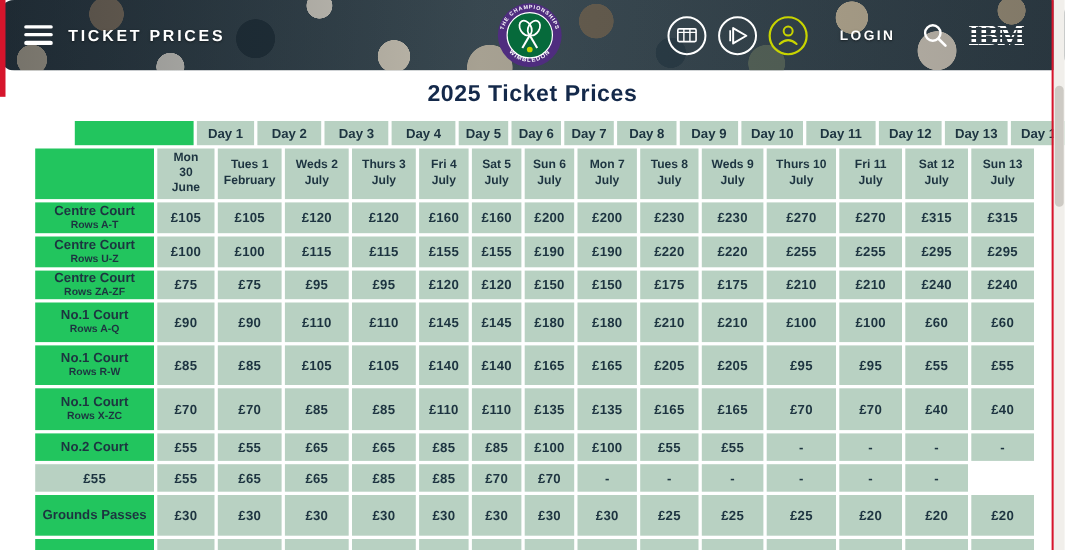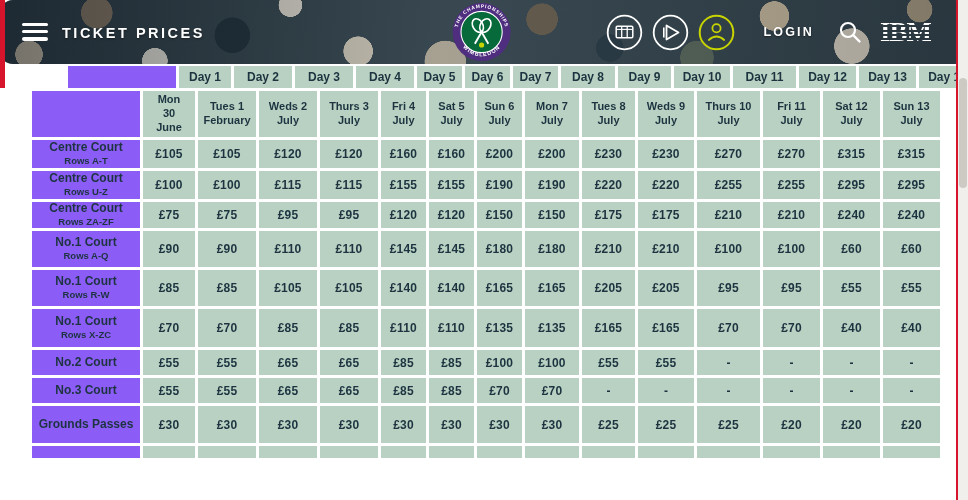--- a/index.html
+++ b/index.html
@@ -61,21 +61,21 @@
   .title-bar { height:44px; display:flex; align-items:center; justify-content:center; background:#fff; }
   .page-title { font-size:21px; font-weight:bold; color:#14294a; letter-spacing:.5px; }
 
   
   .table-wrap { margin:2px 0 0 32px; width:912px; }
   .t-row { display:grid;
     grid-template-columns:108px 52px 58px 58px 58px 45px 45px 45px 54px 53px 56px 63px 57px 57px 57px;
     column-gap:3px; margin-bottom:3px; }
   .cell { display:flex; flex-direction:column; align-items:center; justify-content:center;
     text-align:center; color:#1d3440; }
-  .purple { background:#8b5cf6; }
+  .purple { background:#22c55e; }
   .green  { background:#b8d1c2; }
   .day    { font-size:12px; font-weight:bold; }
   .date   { font-size:11px; font-weight:bold; line-height:1.25; white-space:pre-line; }
   .price  { font-size:12px; font-weight:bold; letter-spacing:.2px; }
   .lab1   { font-size:12px; font-weight:bold; line-height:1.15; }
   .lab2   { font-size:9.5px; font-weight:bold; line-height:1.2; }
 </style>
 </head>
 <body>
 
@@ -137,20 +137,23 @@
       </svg>
       <div class="login">LOGIN</div>
       <svg class="search" viewBox="0 0 24 24">
         <circle cx="10" cy="10" r="7" fill="none" stroke="#fff" stroke-width="2.2"></circle>
         <line x1="15.2" y1="15.2" x2="21.5" y2="21.5" stroke="#fff" stroke-width="2.4" stroke-linecap="round"></line>
       </svg>
       <div class="ibm">IBM</div>
     </div>
   </div>
 
+  <div class="title-bar">
+    <div class="page-title">2025 Ticket Prices</div>
+  </div>
 
   <div class="table-wrap" id="price-table">
       <div class="t-row" style="height: 22px; padding-left: 36px;">
         <div class="cell purple"></div>
         <div class="cell green day">Day 1</div>
         <div class="cell green day">Day 2</div>
         <div class="cell green day">Day 3</div>
         <div class="cell green day">Day 4</div>
         <div class="cell green day">Day 5</div>
         <div class="cell green day">Day 6</div>
@@ -328,23 +331,20 @@
         <div class="cell green price">£100</div>
         <div class="cell green price">£100</div>
         <div class="cell green price">£55</div>
         <div class="cell green price">£55</div>
         <div class="cell green price">-</div>
         <div class="cell green price">-</div>
         <div class="cell green price">-</div>
         <div class="cell green price">-</div>
       </div>
       <div class="t-row" style="height: 25px;">
-        <div class="cell purple">
-          <div class="lab1">No.3 Court</div>
-        </div>
         <div class="cell green price">£55</div>
         <div class="cell green price">£55</div>
         <div class="cell green price">£65</div>
         <div class="cell green price">£65</div>
         <div class="cell green price">£85</div>
         <div class="cell green price">£85</div>
         <div class="cell green price">£70</div>
         <div class="cell green price">£70</div>
         <div class="cell green price">-</div>
         <div class="cell green price">-</div>

